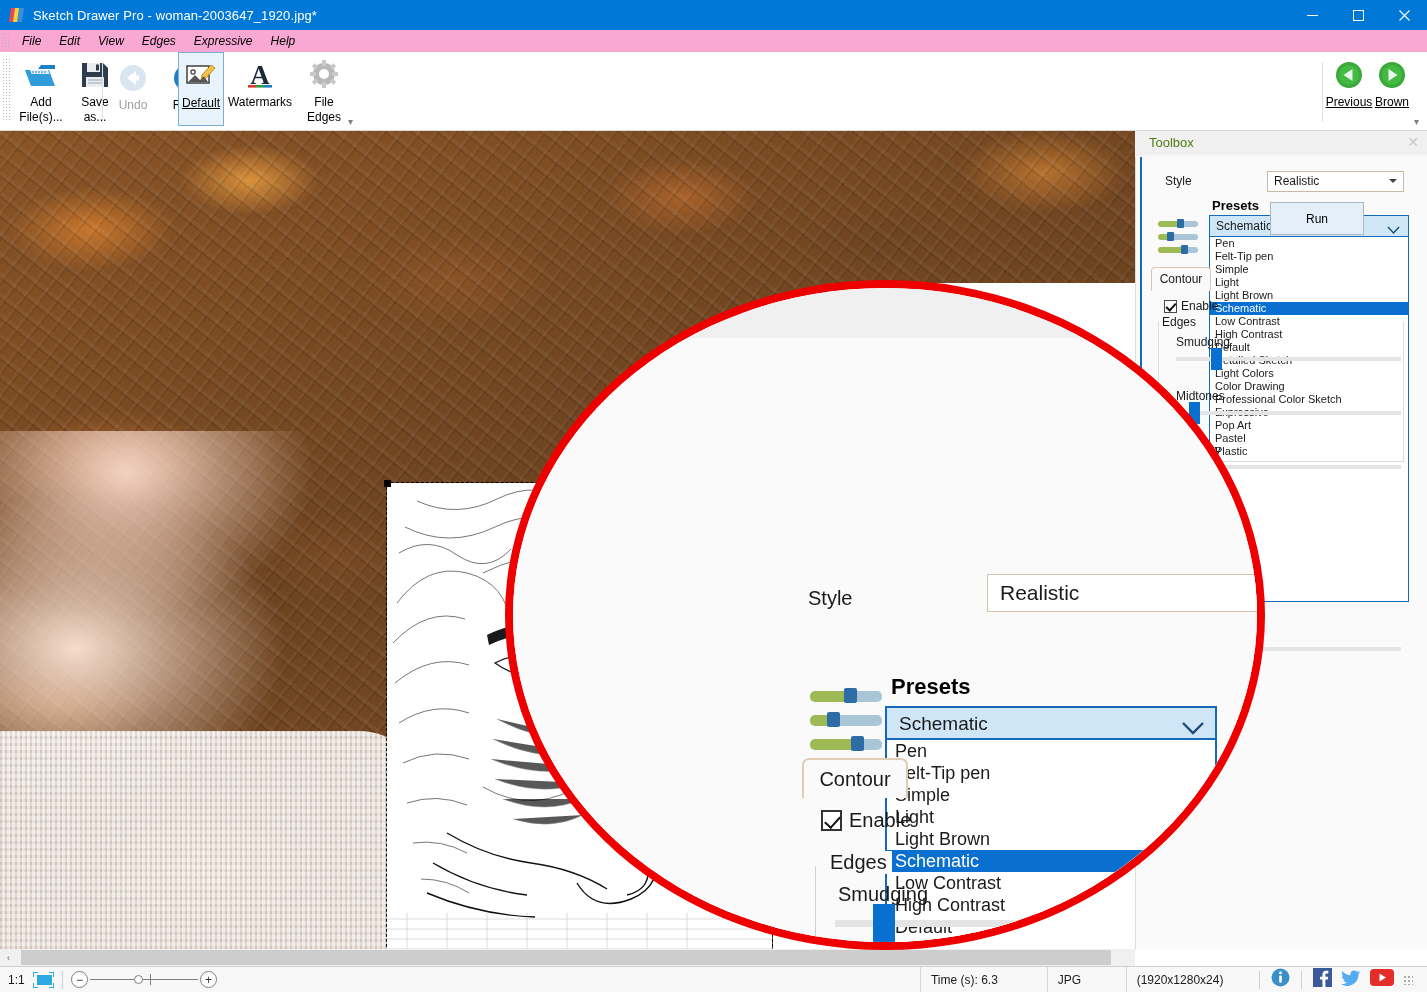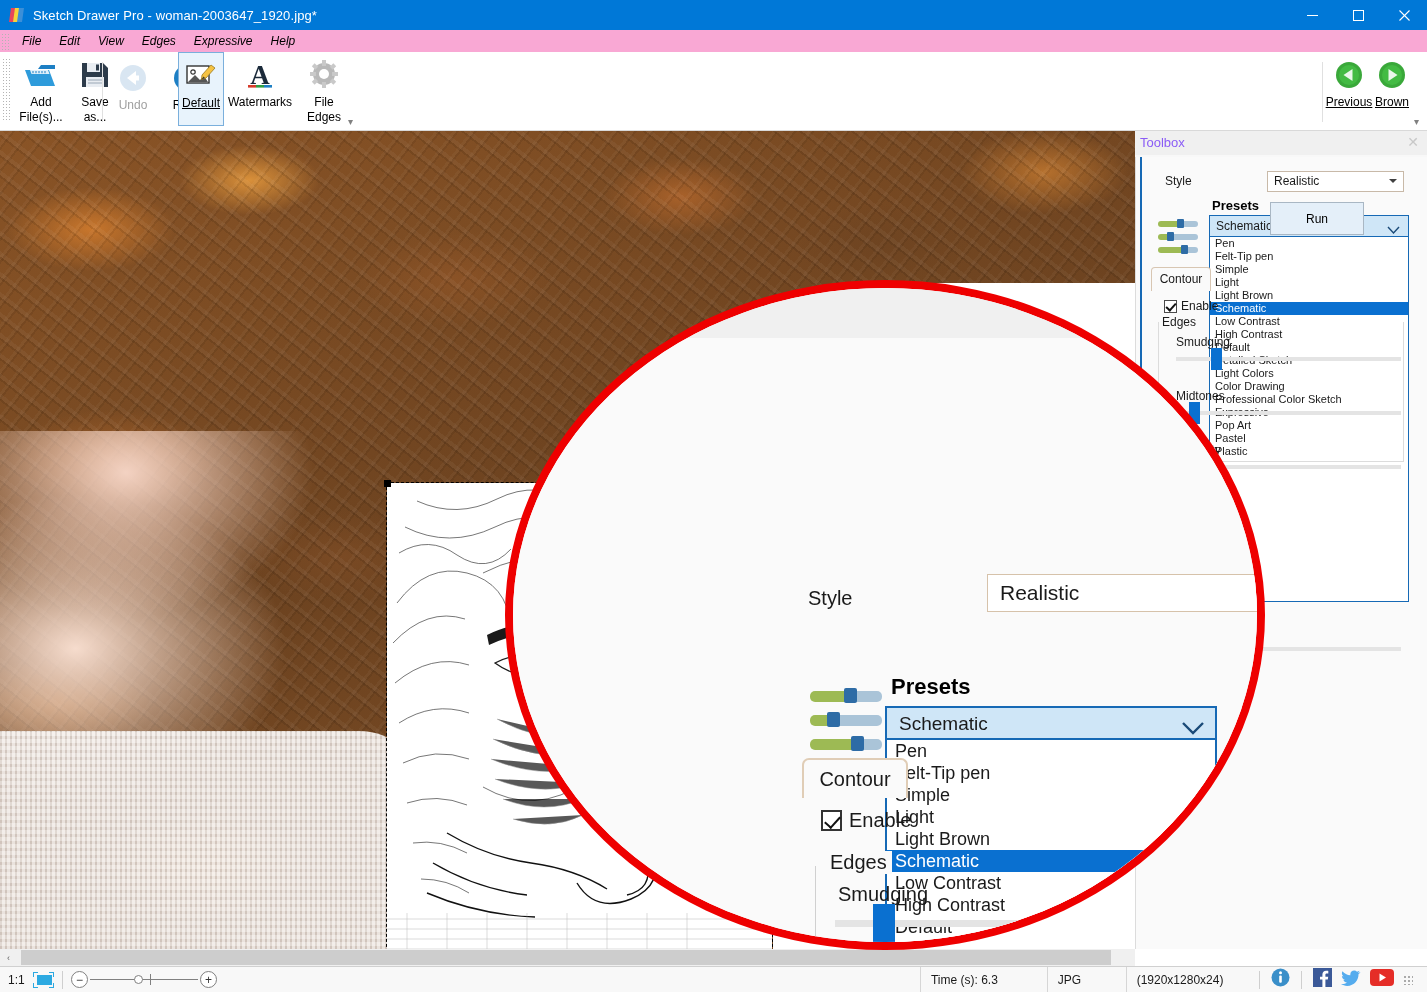--- a/index.html
+++ b/index.html
@@ -173,21 +173,21 @@
   .hscroll .track { flex:1; height:17px; background:#f0f0f0; position:relative; }
   .hscroll .thumb { position:absolute; left:4px; top:1px; width:1090px; height:15px; background:#cdcdcd; }
 
   
   .toolbox {
     position:absolute; left:1135px; top:131px; width:292px; height:818px;
     background:#f8f8f8;
   }
   .toolbox-title {
     position:absolute; left:0; top:0; width:292px; height:24px;
-    font-size:13px; color:#8b5cf6; padding-left:5px; line-height:24px;
+    font-size:13px; color:#4d7c0f; padding-left:14px; line-height:24px;
     background:#f0f0f0;
   }
   .toolbox-close {
     position:absolute; right:8px; top:3px; color:#c8c8c8; font-size:14px;
   }
   .tb-body {
     position:absolute; left:0; top:26px; width:292px; height:792px;
     background:#fafafa; border-left:1px solid #dcdcdc;
   }
   .tb-leftrail { position:absolute; left:4px; top:0; width:2px; height:500px; background:#1669b5; }

